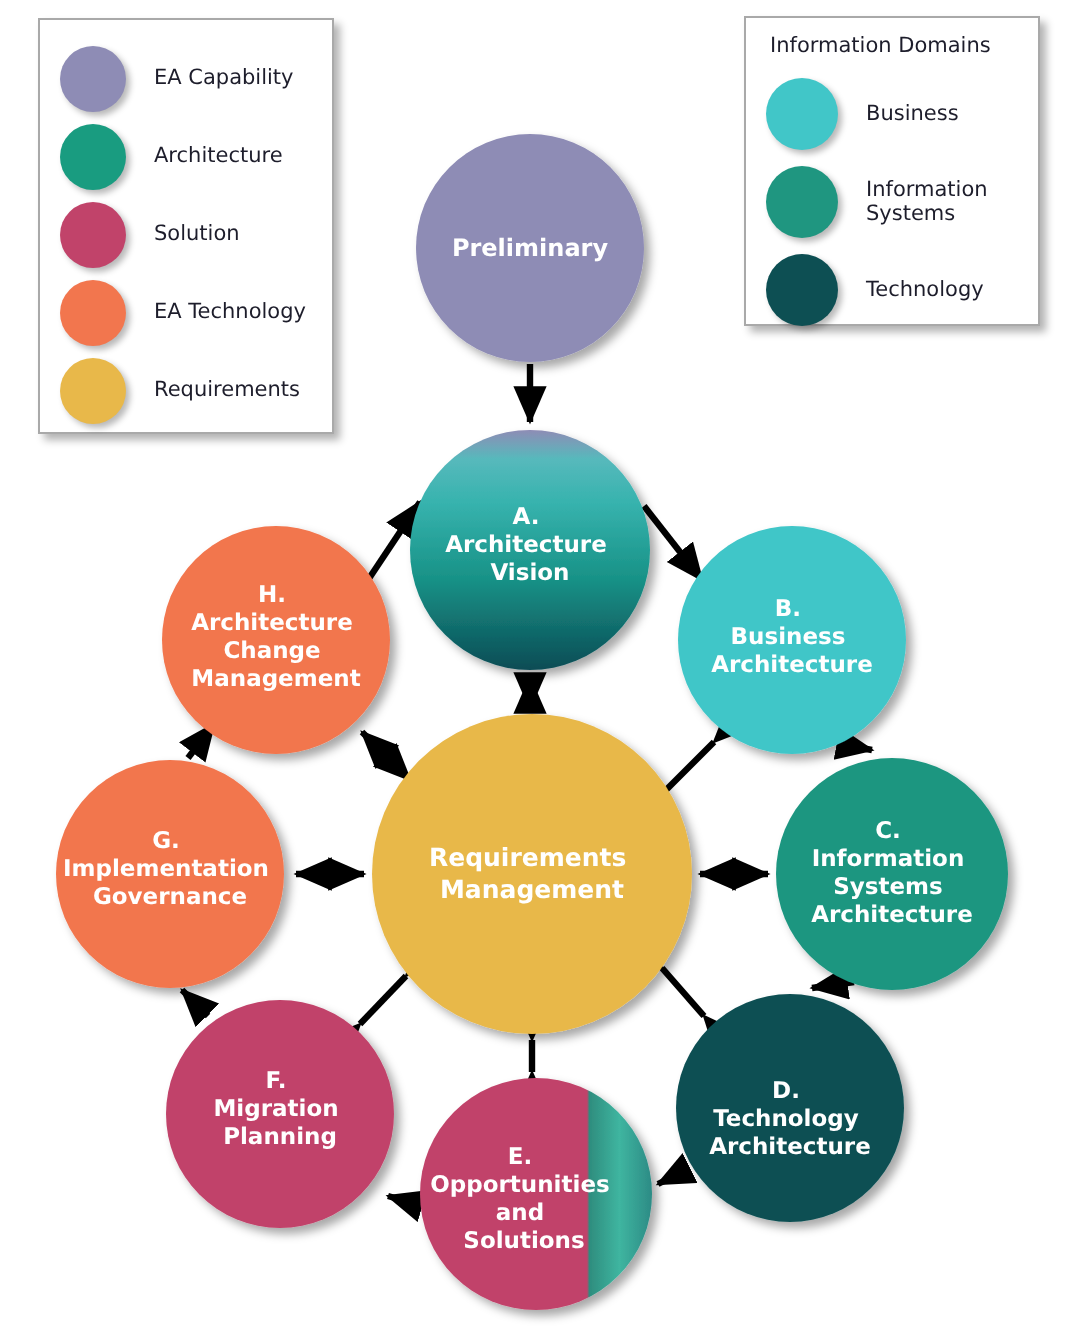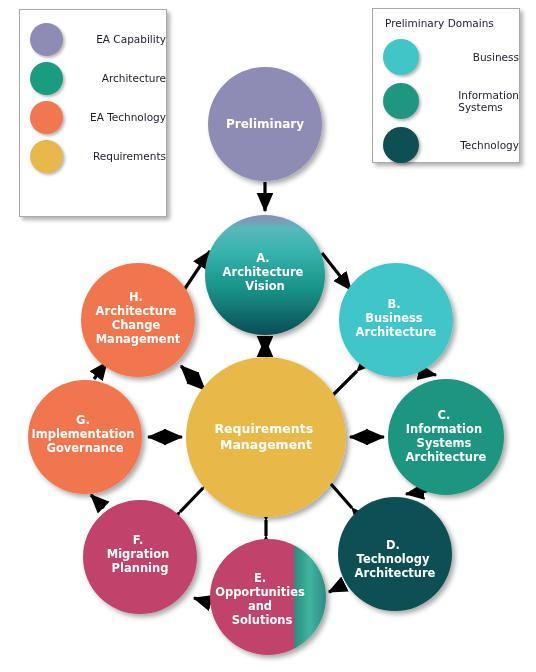--- a/index.html
+++ b/index.html
@@ -71,21 +71,20 @@
     color: #1d1d2b;
     margin: 0 0 6px 12px;
     font-family: "DejaVu Sans", "Liberation Sans", sans-serif;
   }
 
   .legend-row {
     display: flex;
     align-items: center;
     height: 39px;
     padding-left: 10px;
-    justify-content: space-between;
   }
   #legend-domains .legend-row { height: 44px; }
 
   .legend-swatch {
     width: 33px;
     height: 33px;
     border-radius: 50%;
     flex: 0 0 33px;
     box-shadow: 2px 2px 3px rgba(0,0,0,0.28);
   }
@@ -267,31 +266,35 @@
   <div class="legend" id="legend-capability">
     <div class="legend-row">
       <span class="legend-swatch" style="background:#8E8CB5"></span>
       <span class="legend-text">EA Capability</span>
     </div>
     <div class="legend-row">
       <span class="legend-swatch" style="background:#199C80"></span>
       <span class="legend-text">Architecture</span>
     </div>
     <div class="legend-row">
+      <span class="legend-swatch" style="background:#C1436A"></span>
+      <span class="legend-text">Solution</span>
+    </div>
+    <div class="legend-row">
       <span class="legend-swatch" style="background:#F2764E"></span>
       <span class="legend-text">EA Technology</span>
     </div>
     <div class="legend-row">
       <span class="legend-swatch" style="background:#E8B84A"></span>
       <span class="legend-text">Requirements</span>
     </div>
   </div>
 
   <div class="legend" id="legend-domains">
-    <div class="legend-title">Preliminary Domains</div>
+    <div class="legend-title">Information Domains</div>
     <div class="legend-row">
       <span class="legend-swatch" style="background:#41C6C8"></span>
       <span class="legend-text">Business</span>
     </div>
     <div class="legend-row">
       <span class="legend-swatch" style="background:#1F9680"></span>
       <span class="legend-text">Information
 Systems</span>
     </div>
     <div class="legend-row">

